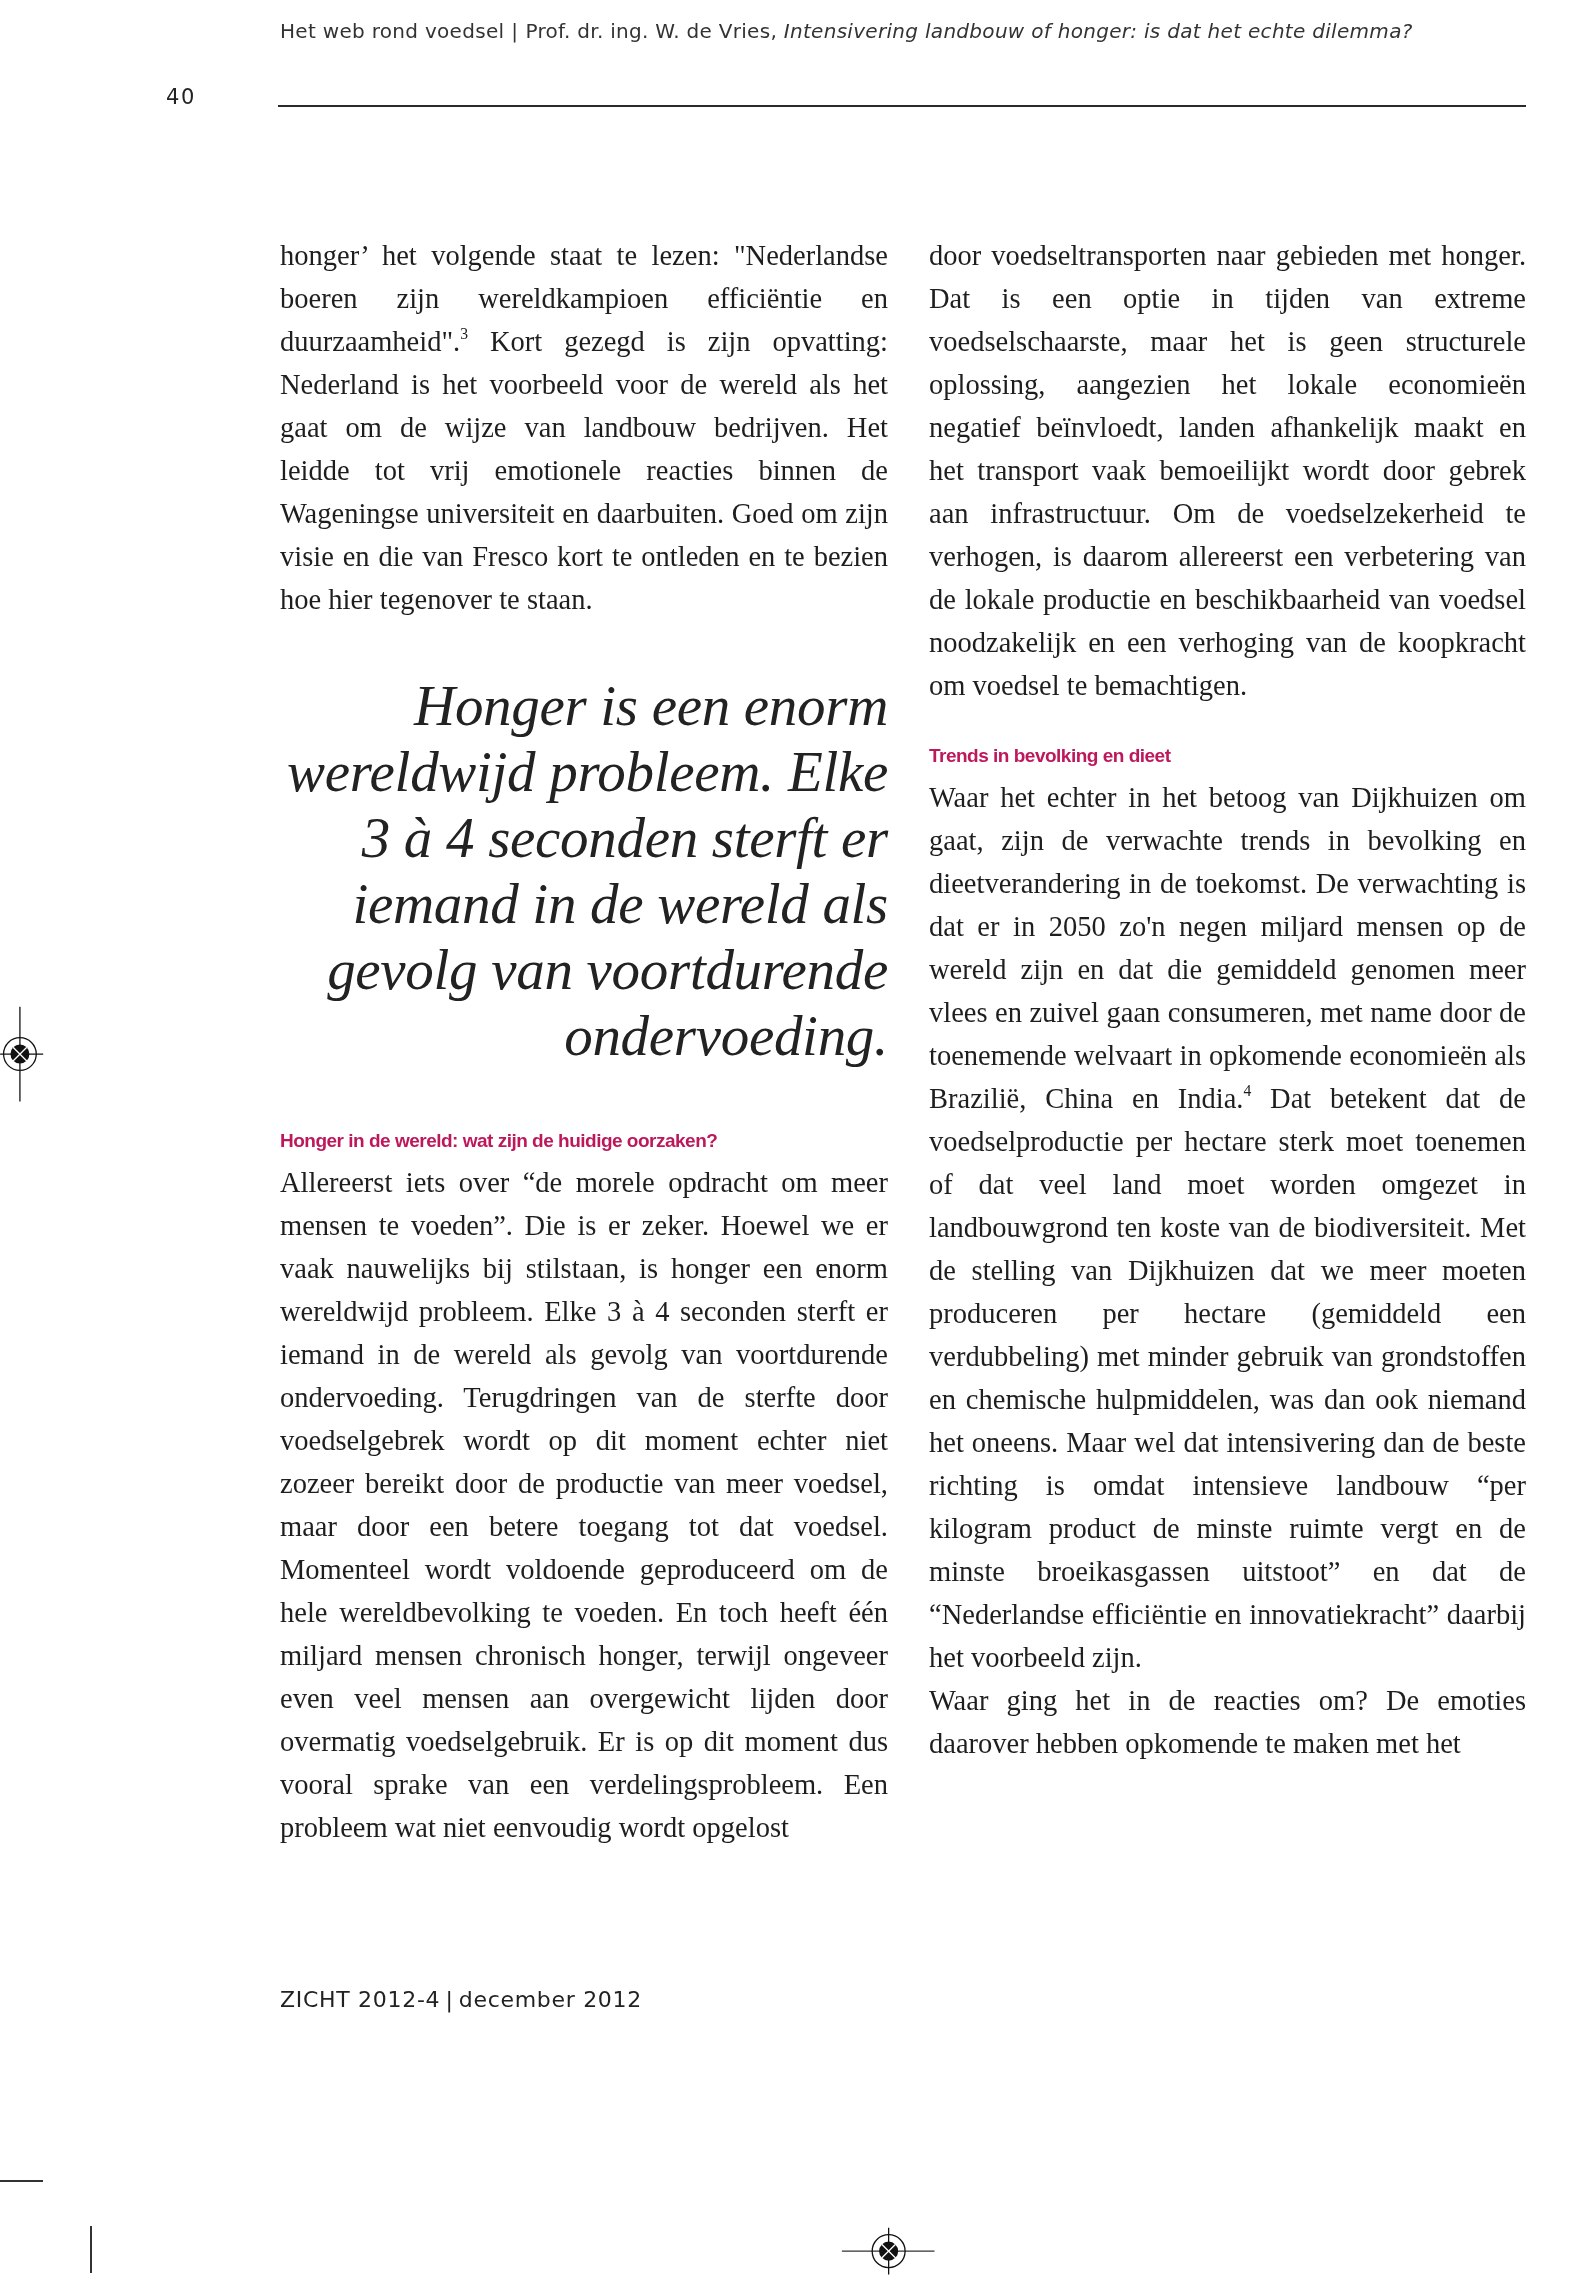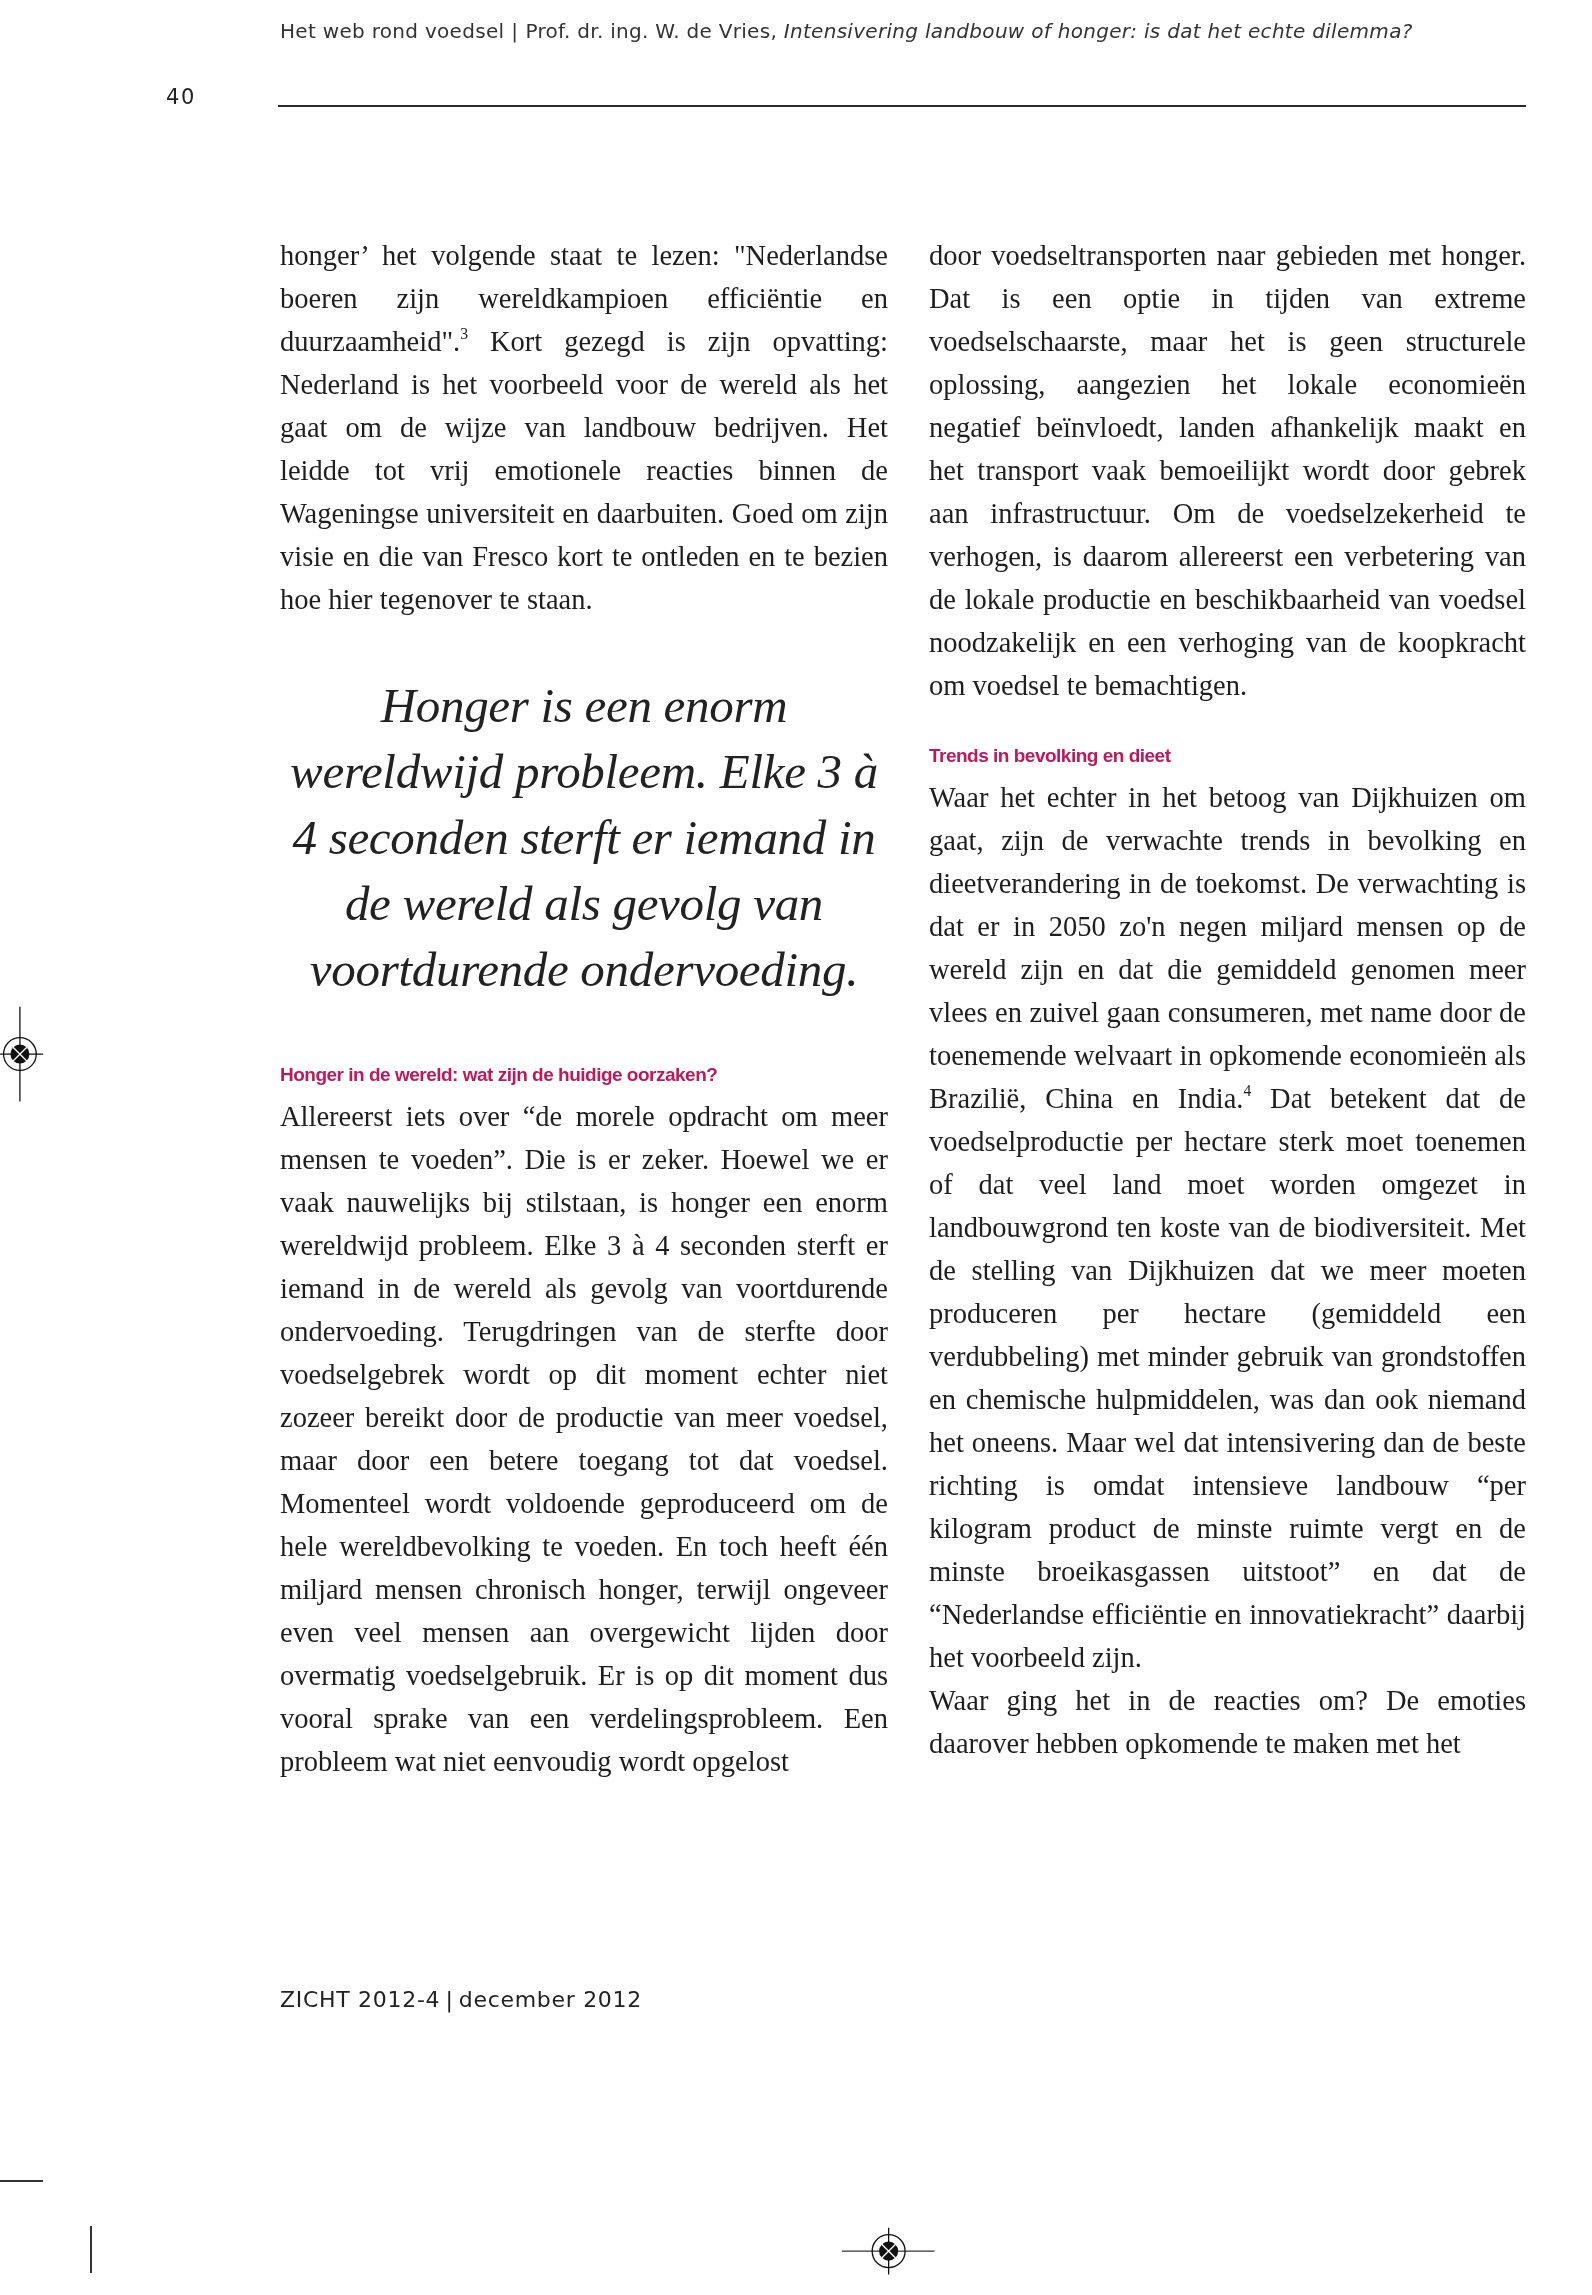--- a/index.html
+++ b/index.html
@@ -51,23 +51,23 @@
     }
     .col-left { left: 280px; width: 608px; }
     .col-right { left: 929px; width: 597px; }
     .column p { margin: 0; }
     .column p.last-line-left { text-align: justify; text-align-last: left; }
     sup { font-size: 0.55em; line-height: 0; vertical-align: 0.75em; }
     .pull-quote {
       margin: 52px 0 52px 0;
       font-family: "Liberation Serif", "DejaVu Serif", serif;
       font-style: italic;
-      font-size: 49px;
+      font-size: 57px;
       line-height: 66px;
-      text-align: center;
+      text-align: right;
       color: #222;
       letter-spacing: -0.3px;
     }
     .section-heading {
       font-family: Liberation Sans, sans-serif;
       font-weight: bold;
       font-size: 19px;
       line-height: 40px;
       text-align: left;
       margin: 0;

